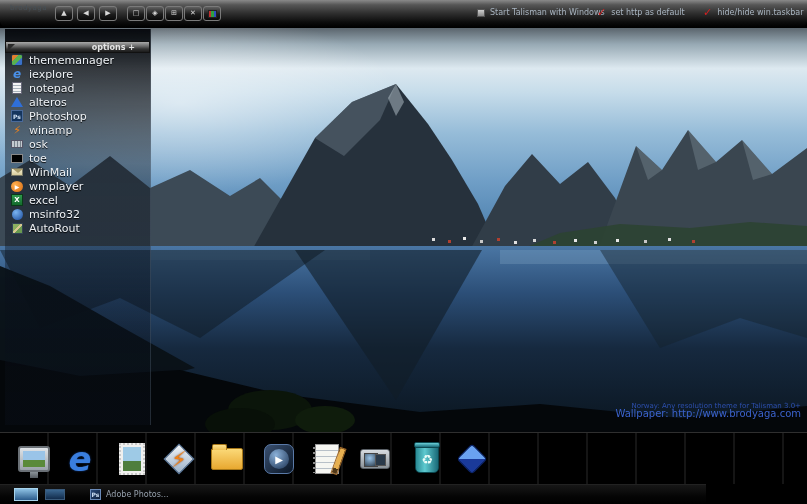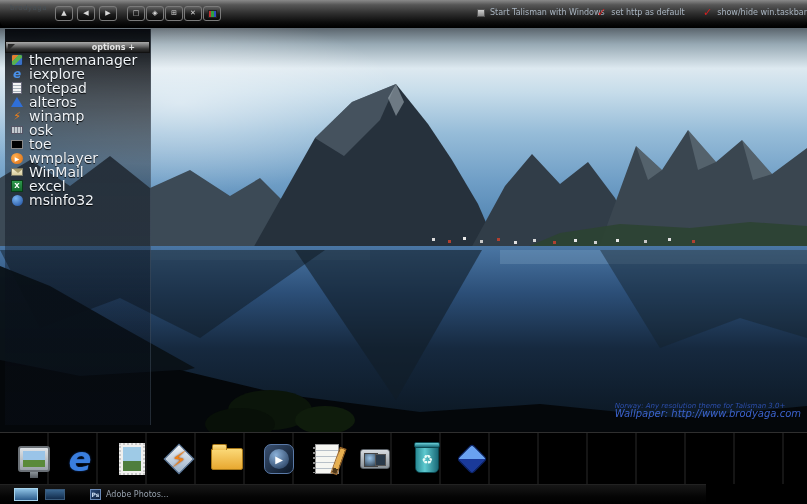--- a/index.html
+++ b/index.html
@@ -24,37 +24,37 @@
   .opt-box { width:8px; height:8px; background:linear-gradient(180deg,#cfcfcf,#8a8a8a); border:1px solid #555; }
   .opt-check { color:#d42020; font-size:11px; font-style:italic; font-weight:bold; line-height:8px; }
 
   
   .wallpaper { position:absolute; left:0; top:28px; width:807px; height:404px;
     background:
       radial-gradient(ellipse 320px 130px at 180px 75px, rgba(255,255,255,.5), rgba(255,255,255,0) 70%),
       linear-gradient(180deg,#5a646c 0%,#97a9b4 4%,#dde9f0 10%,#c6dcea 16%,#96bcd8 26%,#6f9ec6 38%,#4f82b0 50%,#3f6e9e 56%,#35608c 60%,#2a5280 100%);
   }
   .wallpaper svg { position:absolute; left:0; top:0; }
-  .credits { position:absolute; right:6px; top:374px; line-height:8px;font-style:italic; }
+  .credits { position:absolute; right:6px; top:374px; text-align:right; line-height:8px; }
   .credit1 { font-size:7px; color:#2c4fae; }
   .credit2 { font-size:10px; color:#3b62cc; }
 
   
   .sidebar { position:absolute; left:5px; top:29px; width:146px; height:396px;
     background:linear-gradient(180deg, rgba(2,4,8,.94) 0%, rgba(4,8,14,.72) 14%, rgba(8,14,24,.42) 34%, rgba(10,16,28,.34) 100%);
     border-right:1px solid rgba(120,140,160,.25); }
   .sb-header { position:relative; height:12px;
     background:linear-gradient(180deg,#a9a9a9,#6d6d6d 40%,#333 70%,#1b1b1b);
     border:1px solid #111;margin-top:12px; }
   .sb-header-label { position:absolute; right:14px; top:1px; font-size:8px; font-weight:bold; color:#e4e4e4; }
   .sb-fold { position:absolute; left:2px; top:2px; width:0; height:0;
     border-left:7px solid #2a2a2a; border-bottom:7px solid transparent; }
   .sb-list { position:absolute; left:6px; top:24px; right:2px; }
   .sb-item { display:flex; align-items:center; height:14px; cursor:pointer; }
-  .sb-label { margin-left:6px; font-size:14px; color:#eef2f6; text-shadow:0 1px 1px #000; }
+  .sb-label { margin-left:6px; font-size:11px; color:#eef2f6; text-shadow:0 1px 1px #000; }
   .si { width:12px; height:12px; position:relative; flex:0 0 12px; display:flex; align-items:center; justify-content:center; }
   .si-theme { background:linear-gradient(135deg,#e08030 0 30%,#58b050 30% 60%,#3a70c8 60% 100%); border-radius:2px; border:1px solid #234; }
   .si-ie { color:#4a90e8; font-weight:bold; font-style:italic; font-size:12px; }
   .si-pyr { width:0; height:0; border-left:6px solid transparent; border-right:6px solid transparent; border-bottom:10px solid #2f6fd8; }
   .si-note { background:repeating-linear-gradient(180deg,#f4f4f4 0 2px,#aab4bc 2px 3px); border:1px solid #667; width:10px; height:12px; }
   .si-calc { background:#b9c1c9; border:1px solid #556;
     background-image:repeating-linear-gradient(0deg,transparent 0 2px,#6a7480 2px 3px),repeating-linear-gradient(90deg,transparent 0 2px,#6a7480 2px 3px); width:10px; height:11px; }
   .si-ps { background:#15355e; border:1px solid #4a6a9a; color:#cfe0f4; font-size:6px; font-weight:bold; }
   .si-amp { color:#f08018; font-size:11px; }
   .si-kbd { background:#c4cad0; border:1px solid #556; width:12px; height:8px;
@@ -211,21 +211,21 @@
     <div class="tb-opt" style="left:477px">
       <span class="opt-box"></span>
       <span>Start Talisman with Windows</span>
     </div>
     <div class="tb-opt" style="left:597px">
       <span class="opt-check">✓</span>
       <span>set http as default</span>
     </div>
     <div class="tb-opt" style="left:703px">
       <span class="opt-check">✓</span>
-      <span>show/hide win.taskbar</span>
+      <span>hide/hide win.taskbar</span>
     </div>
   </div>
 
   <div class="sidebar">
     <div class="sb-header">
       <span class="sb-fold"></span>
       <span class="sb-header-label">options +</span>
     </div>
     <div class="sb-list">
       <div class="sb-item">
@@ -242,54 +242,64 @@
           </span>
         <span class="sb-label">notepad</span>
       </div>
       <div class="sb-item">
         <span class="si">
             <span class="si-pyr"></span>
           </span>
         <span class="sb-label">alteros</span>
       </div>
       <div class="sb-item">
+        <span class="si si-ps">Ps</span>
+        <span class="sb-label">Photoshop</span>
+      </div>
+      <div class="sb-item">
         <span class="si si-amp">⚡</span>
         <span class="sb-label">winamp</span>
       </div>
       <div class="sb-item">
         <span class="si">
             <span class="si-kbd"></span>
           </span>
         <span class="sb-label">osk</span>
       </div>
       <div class="sb-item">
         <span class="si">
             <span class="si-con"></span>
           </span>
         <span class="sb-label">toe</span>
       </div>
       <div class="sb-item">
+        <span class="si">
+            <span class="si-mail"></span>
+          </span>
+        <span class="sb-label">WinMail</span>
+      </div>
+      <div class="sb-item">
         <span class="si si-wmp">▶</span>
         <span class="sb-label">wmplayer</span>
       </div>
       <div class="sb-item">
-        <span class="si">
-            <span class="si-mail"></span>
-          </span>
-        <span class="sb-label">WinMail</span>
-      </div>
-      <div class="sb-item">
         <span class="si si-xl">X</span>
         <span class="sb-label">excel</span>
       </div>
       <div class="sb-item">
         <span class="si">
             <span class="si-info"></span>
           </span>
         <span class="sb-label">msinfo32</span>
+      </div>
+      <div class="sb-item">
+        <span class="si">
+            <span class="si-map" style="width:11px;height:11px;display:block"></span>
+          </span>
+        <span class="sb-label">AutoRout</span>
       </div>
     </div>
   </div>
 
   <div class="dock">
     <div class="dock-icon" style="left:14px">
         <span class="ic ic-monitor"></span>
       </div>
     <div class="dock-icon" style="left:60px">
         <span class="ic ic-ie">e</span>

